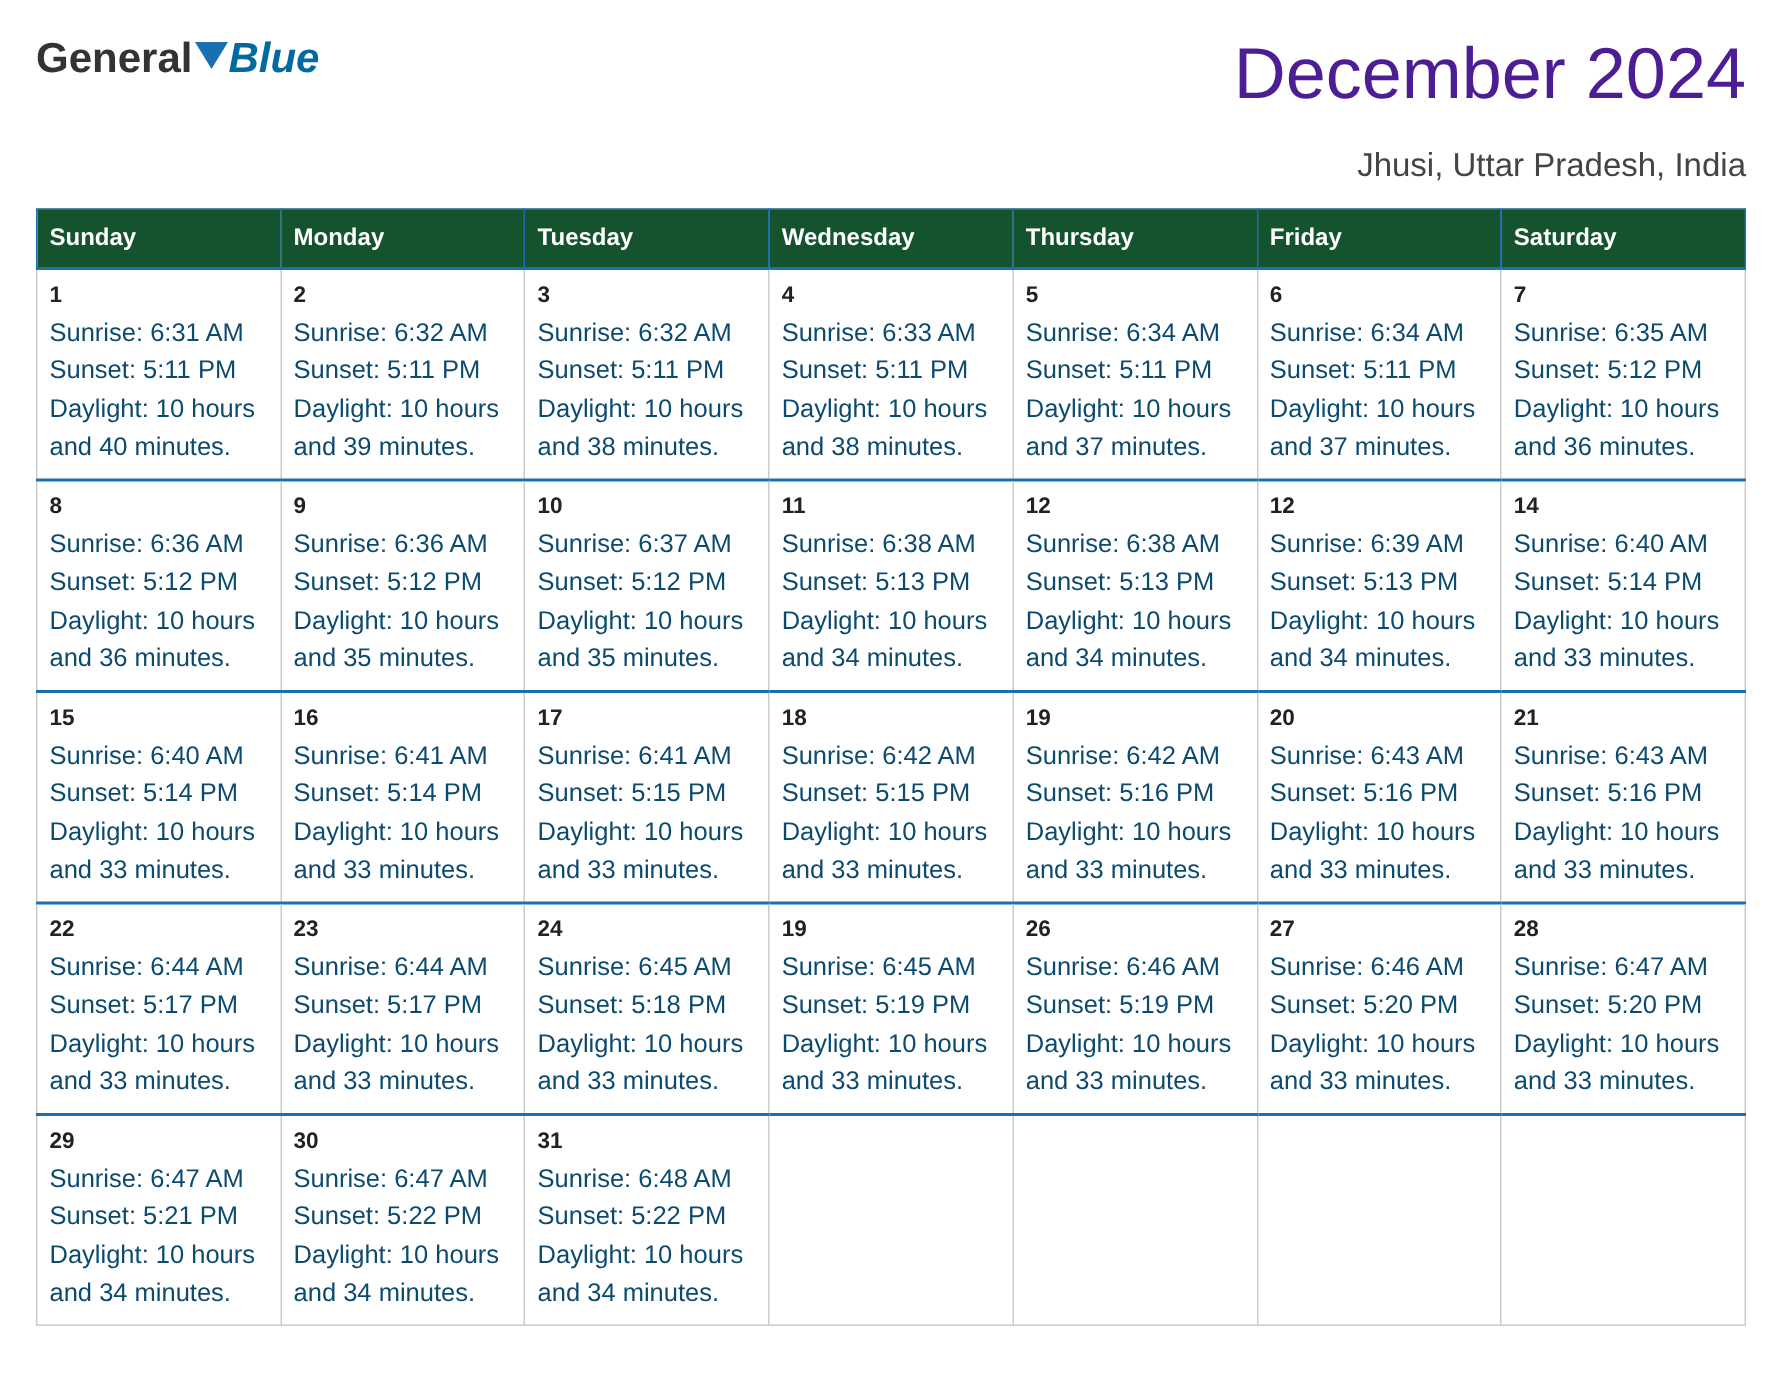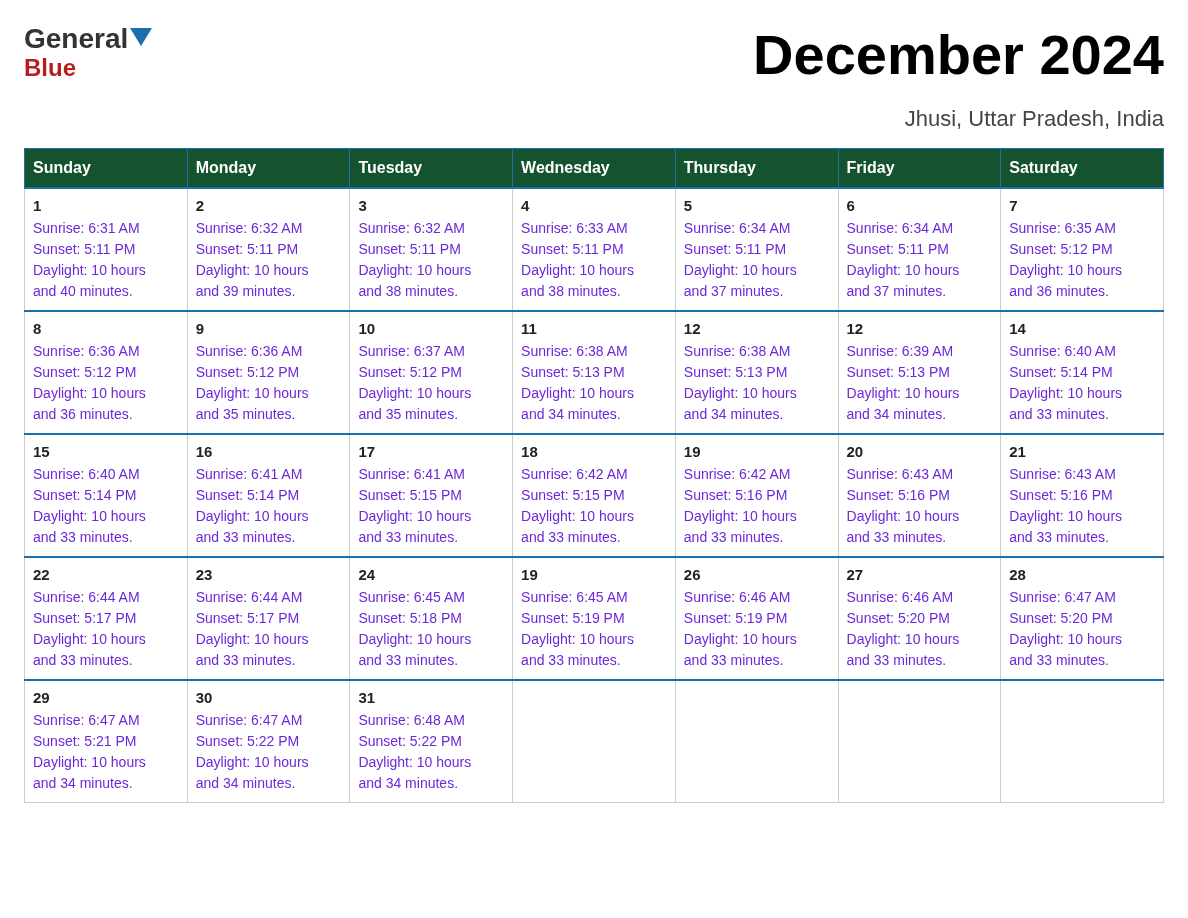--- a/index.html
+++ b/index.html
@@ -11,46 +11,47 @@
       min-height: 918px;
     }
     .header {
       display: flex;
       justify-content: space-between;
       align-items: flex-start;
       margin-bottom: 16px;
     }
     .logo {
       display: flex;
-      flex-direction: column;
+      flex-direction: row;
       align-items: flex-start;
     }
     .logo-text-general {
       font-size: 28px;
       font-weight: bold;
       color: #333;
       line-height: 1.1;
     }
     .logo-text-blue {
-      font-size: 24px;
-      font-weight: bold;
-      color: #b91c1c;
+      font-size: 28px;
+      font-weight: bold;
+      color: #0369a1;
       line-height: 1.1;
+      font-style: italic;
     }
     .logo-row {
       display: flex;
       align-items: center;
     }
     .title-block {
       text-align: right;
     }
     .calendar-title {
-      font-size: 56px;
-      font-weight: bold;
-      color: #000000;
+      font-size: 48px;
+      font-weight: normal;
+      color: #4c1d95;
       line-height: 1.1;
     }
     .calendar-subtitle {
       font-size: 22px;
       color: #444;
       margin-top: 20px;
     }
     table {
       width: 100%;
       border-collapse: collapse;
@@ -74,23 +75,23 @@
       color: #222;
       min-height: 100px;
     }
     .day-number {
       font-size: 15px;
       font-weight: bold;
       margin-bottom: 4px;
       display: block;
     }
     .day-info {
-      font-size: 14px;
+      font-size: 17px;
       line-height: 1.5;
-      color: #6d28d9;
+      color: #0c4a6e;
     }
     tbody tr td:empty {
       background: #fff;
     }
   </style>
 </head>
 <body>
 
 <div class="header">
   <div class="logo">

